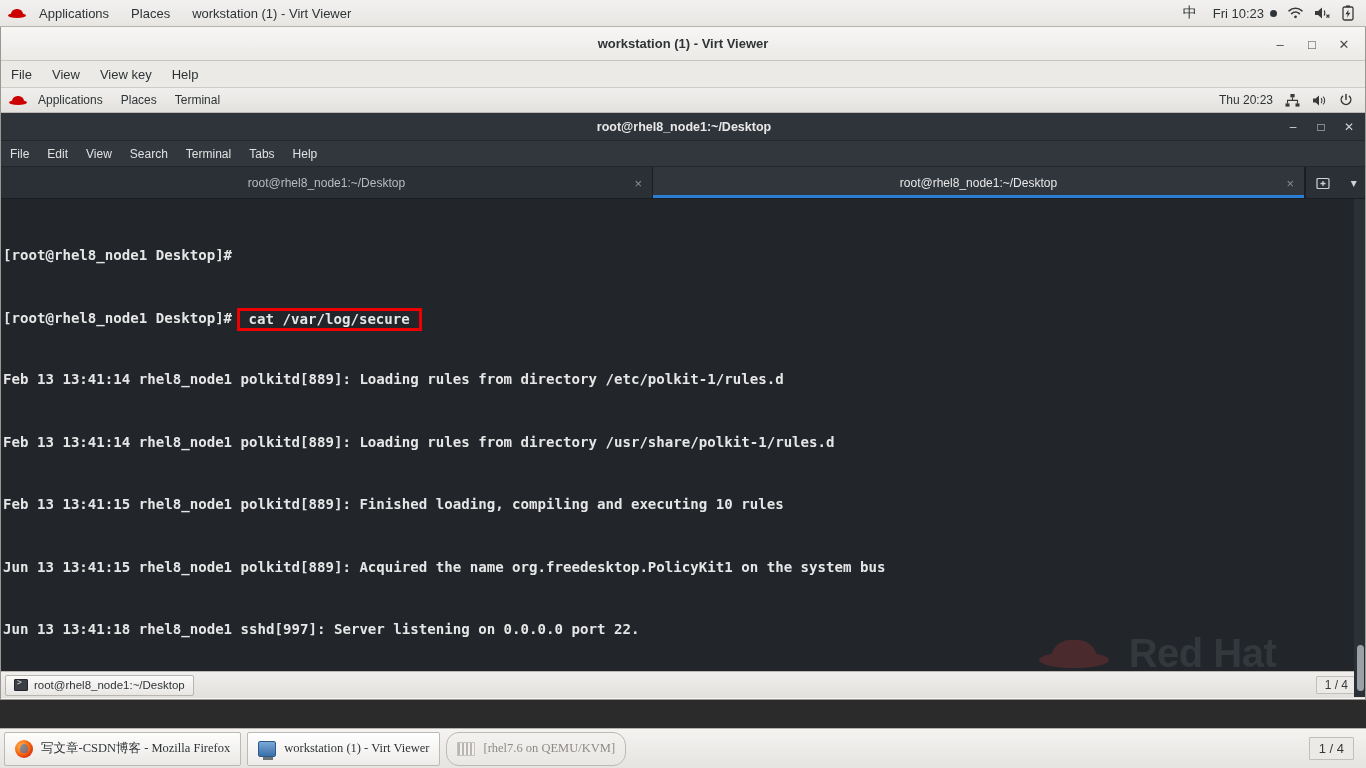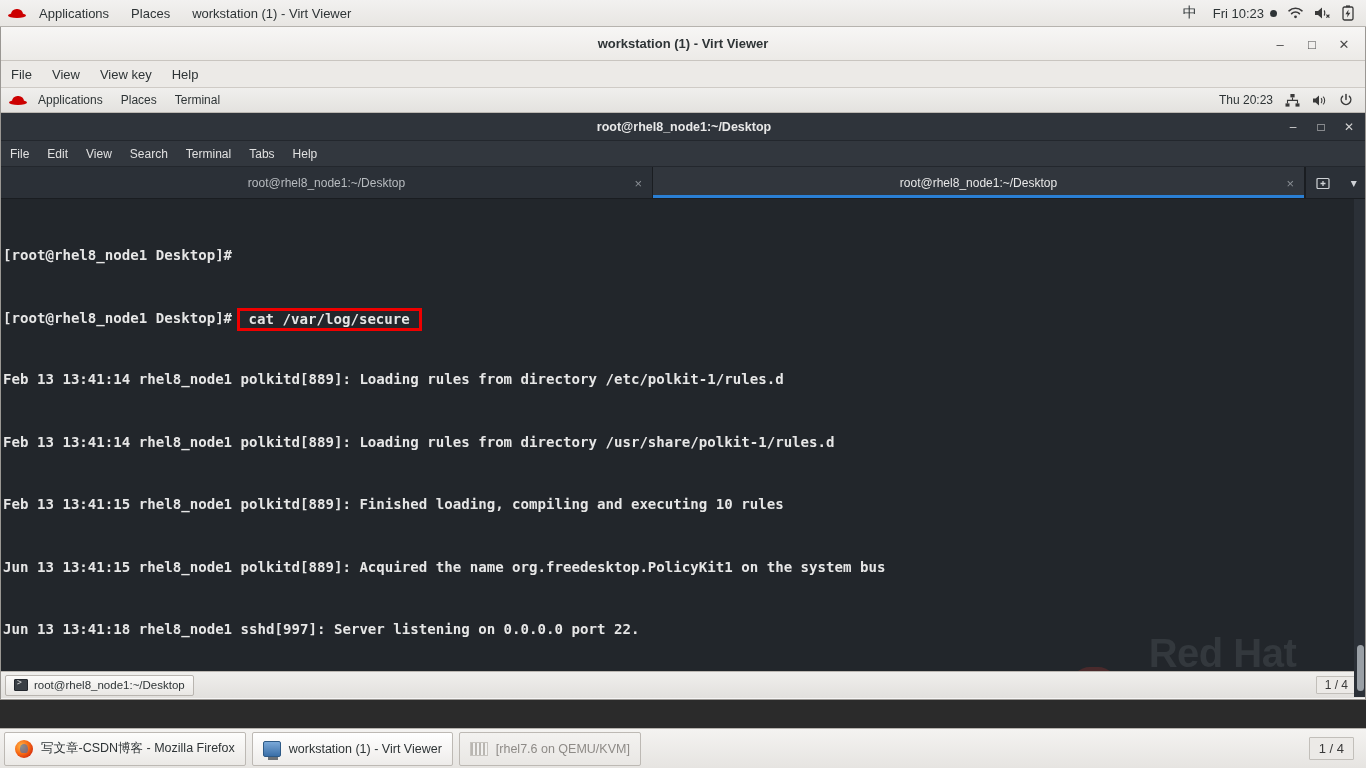--- a/index.html
+++ b/index.html
@@ -117,22 +117,22 @@
     width: 62px; background: #2b3037; display: flex; align-items: center;
     justify-content: space-around; color: #cfd2d6; font-size: 12px;
     border-left: 1px solid #1a1d21;
   }
   .tab-tools span { cursor: pointer; }
 
   .term-body {
     position: relative; height: 498px; background: #22262b; overflow: hidden;
   }
   .term-watermark {
-    position: absolute; right: 24px; bottom: -6px;
-    display: flex; align-items: flex-end; gap: 20px;
+    position: absolute; right: 44px; bottom: -6px;
+    display: flex; align-items: flex-start; gap: 20px;
     opacity: 1; pointer-events: none;
   }
   .wm-hat { position: relative; width: 70px; height: 44px; }
   .wm-hat .brim {
     position: absolute; left: 0; bottom: 8px; width: 70px; height: 16px;
     background: #4a2a2c; border-radius: 50%;
   }
   .wm-hat .crown {
     position: absolute; left: 12px; bottom: 14px; width: 46px; height: 22px;
     background: #4a2a2c; border-radius: 24px 24px 4px 4px;
@@ -199,23 +199,23 @@
     position: absolute; left: 0; bottom: 0; width: 1366px; height: 40px;
     background: linear-gradient(to bottom,#f4f3f1,#e6e4e1);
     border-top: 1px solid #b6b3ae;
     display: flex; align-items: center; padding: 0 4px;
   }
   .host-task-btn {
     height: 34px; display: flex; align-items: center; gap: 8px;
     padding: 0 10px; font-size: 12.5px; color: #2e3436;
     background: linear-gradient(to bottom,#fdfdfc,#ebe9e6);
     border: 1px solid #bdb9b4; border-radius: 2px;
-    margin-right: 6px; white-space: nowrap; cursor: pointer;
-  }
-  .host-task-btn.inactive { color: #8e8b87; background: linear-gradient(to bottom,#f3f2f0,#e9e7e4); }
+    margin-right: 6px; white-space: nowrap; cursor: pointer; font-family: Liberation Serif, serif;
+  }
+  .host-task-btn.inactive { color: #8e8b87; background: linear-gradient(to bottom,#f3f2f0,#e9e7e4); border-radius: 13px; }
   .host-task-btn.active { background: linear-gradient(to bottom,#ffffff,#eeecea); }
   .host-taskbar .spacer { flex: 1; }
   .ff-icon {
     width: 18px; height: 18px; border-radius: 50%;
     background: radial-gradient(circle at 35% 35%, #ffb64a 0%, #f86b14 45%, #d8340e 75%, #8f2a8f 100%);
     flex: none; position: relative;
   }
   .ff-icon::after {
     content:""; position:absolute; left:5px; top:4px; width:8px; height:9px;
     background:#2a6fc9; border-radius:50% 50% 40% 40%; opacity:.55;

